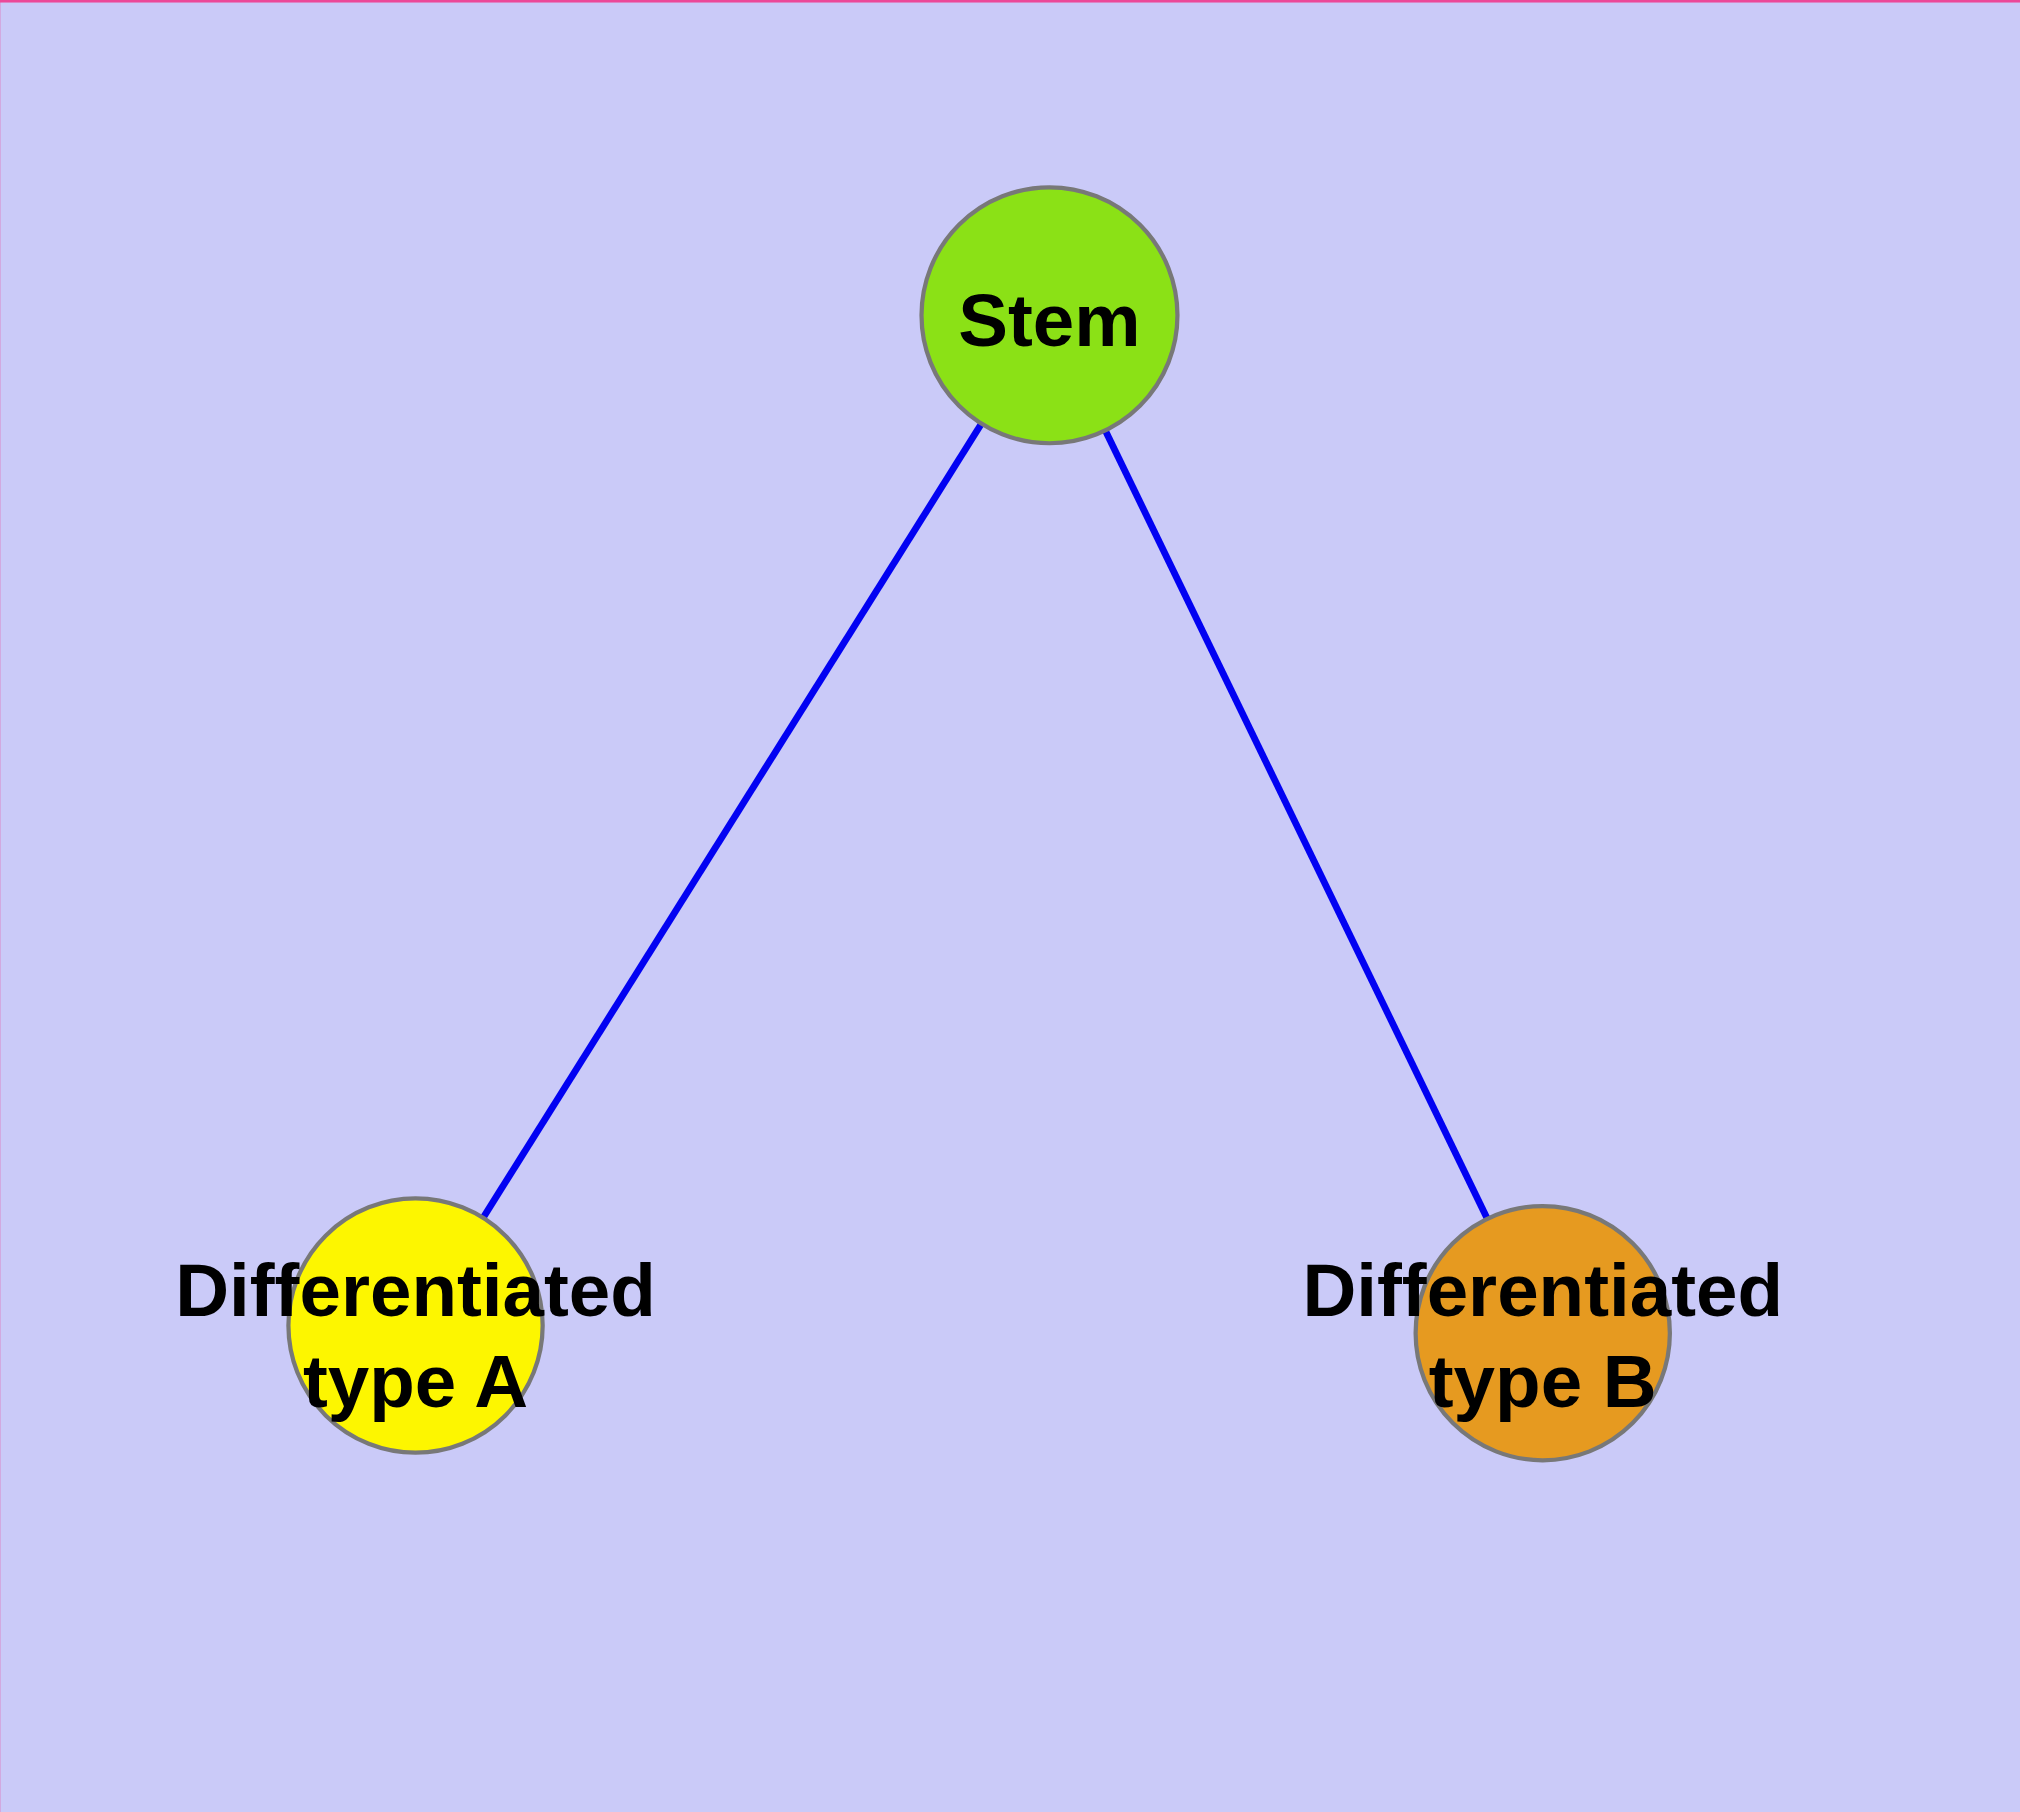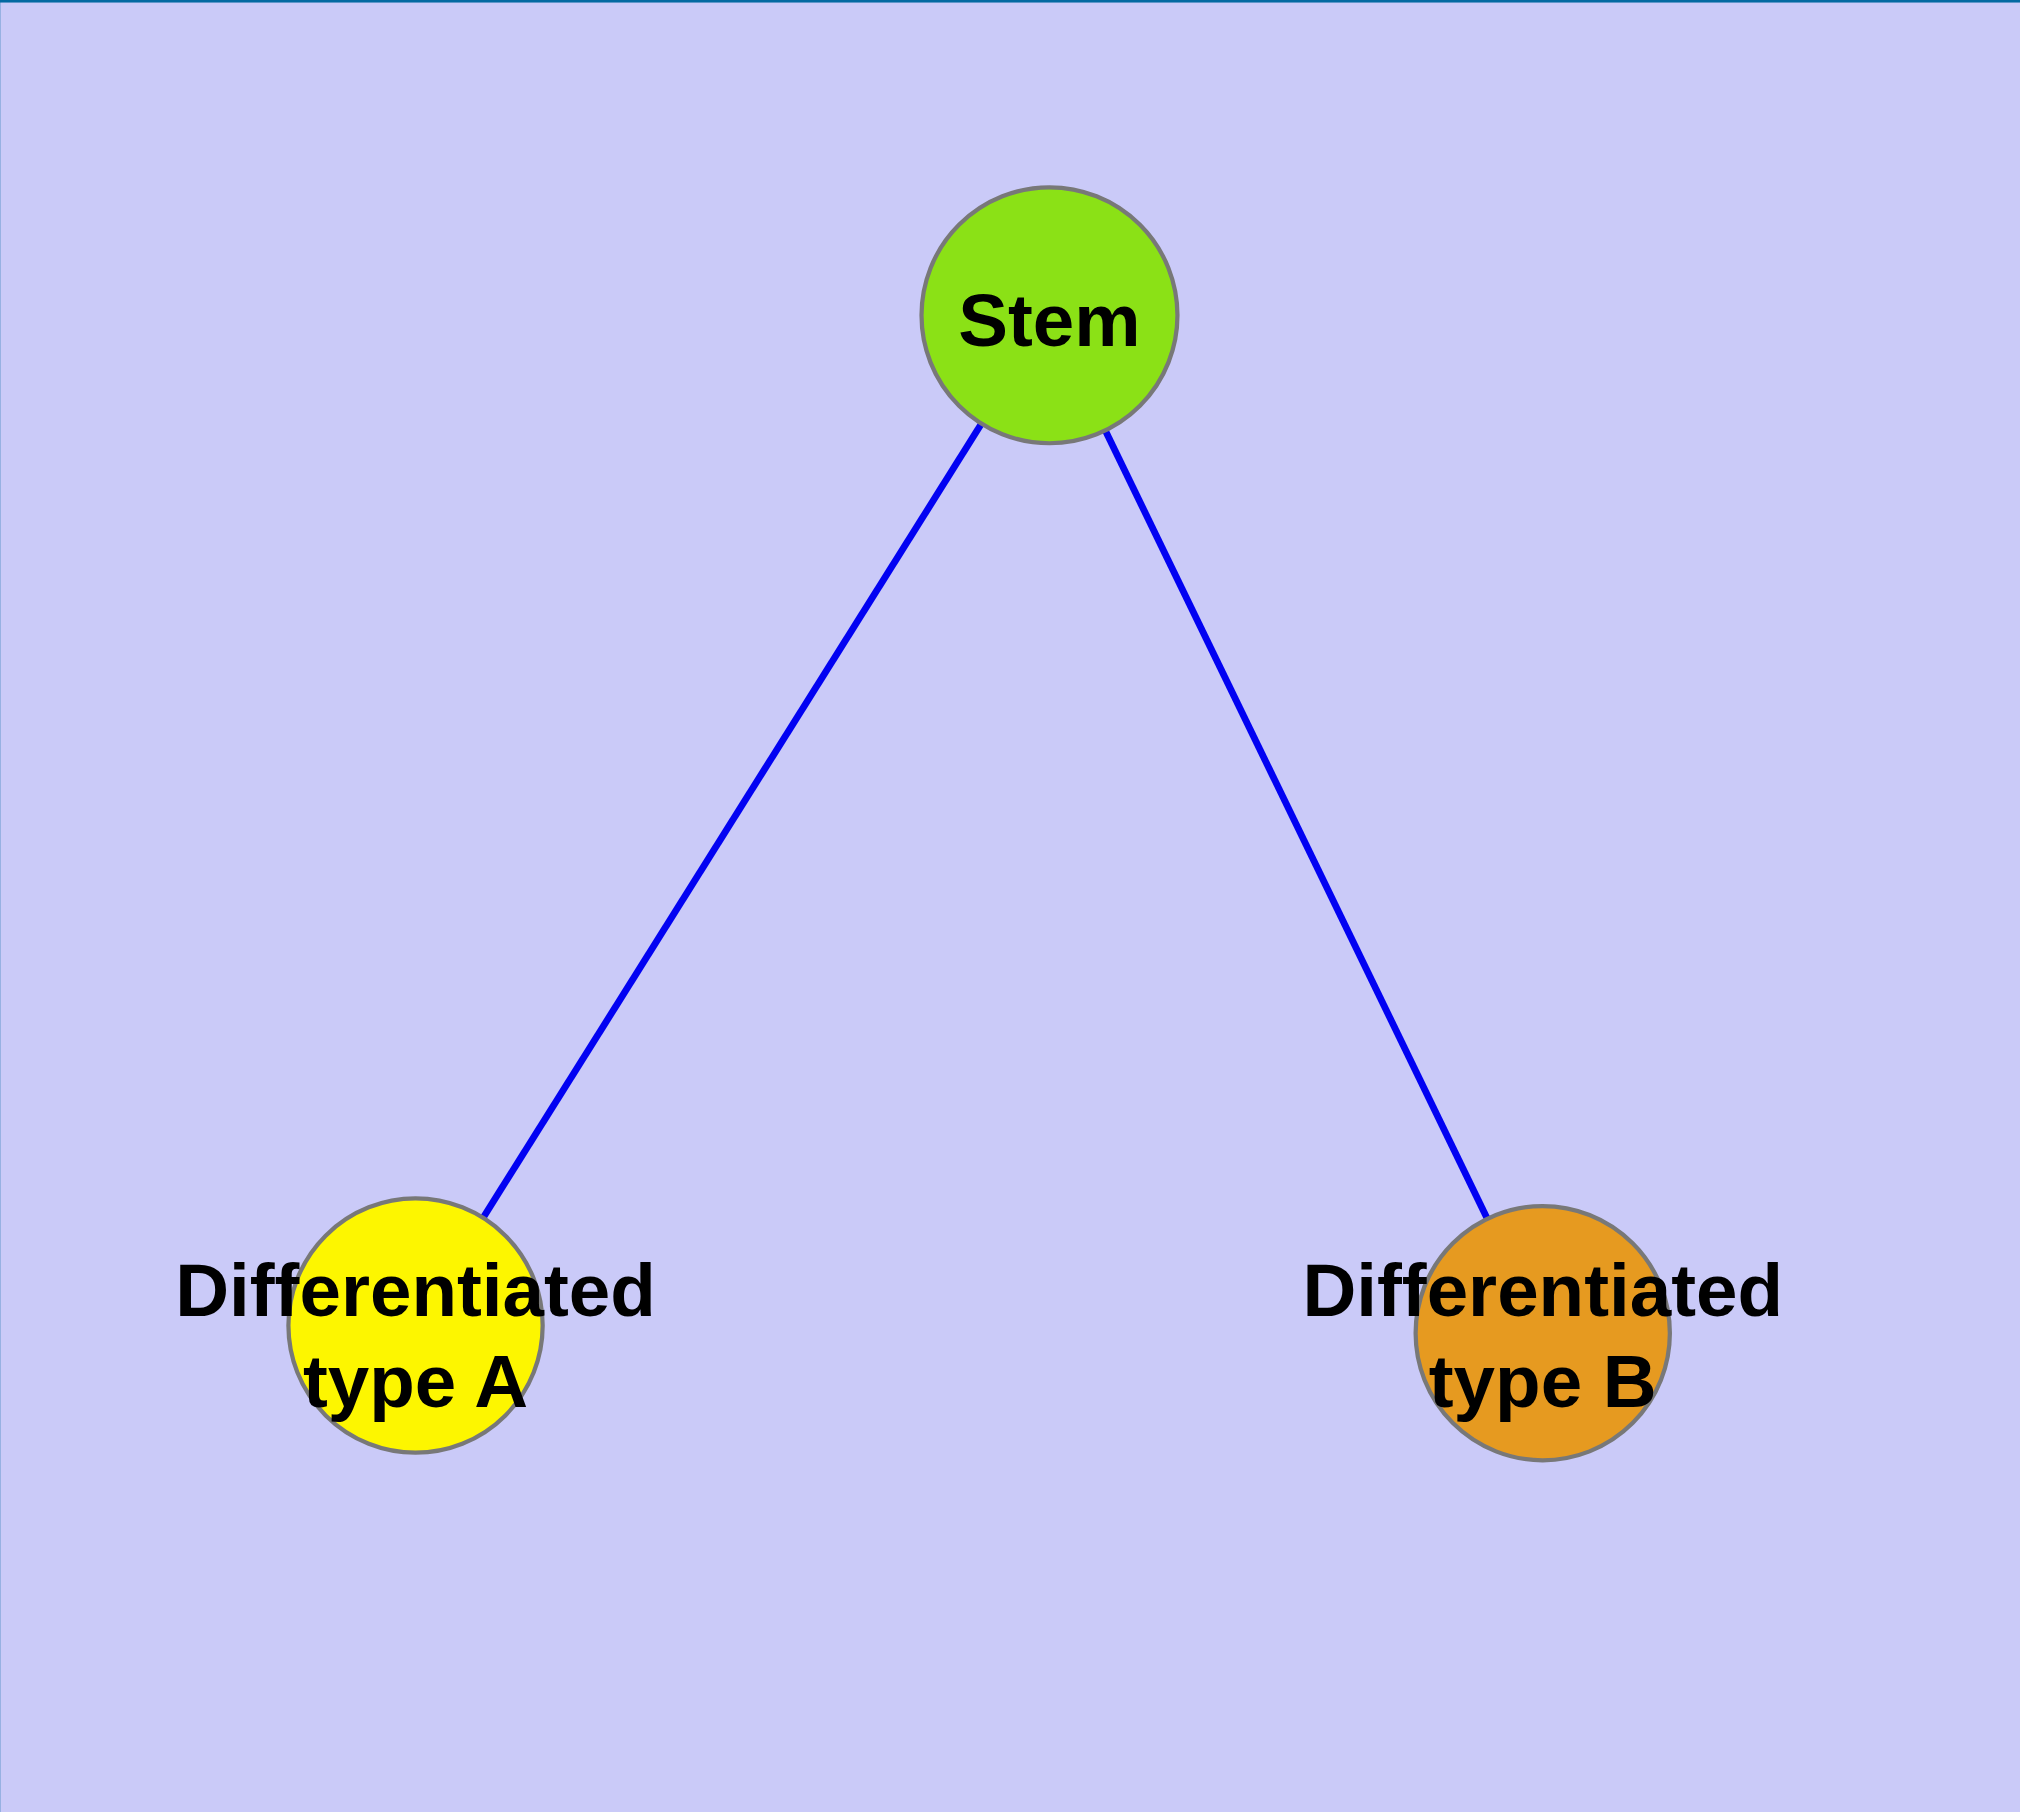--- a/index.html
+++ b/index.html
@@ -4,21 +4,21 @@
 <style>
   html, body {
     margin: 0;
     padding: 0;
     background: #ffffff;
   }
   .stage {
     position: relative;
     width: 2021px;
     height: 1812px;
-    background: #0369a1;
+    background: #ec4899;
     overflow: hidden;
     font-family: "Liberation Sans", sans-serif;
   }
   svg.diagram {
     display: block;
     width: 2021px;
     height: 1812px;
   }
   .node-label {
     font-family: "Liberation Sans", sans-serif;

